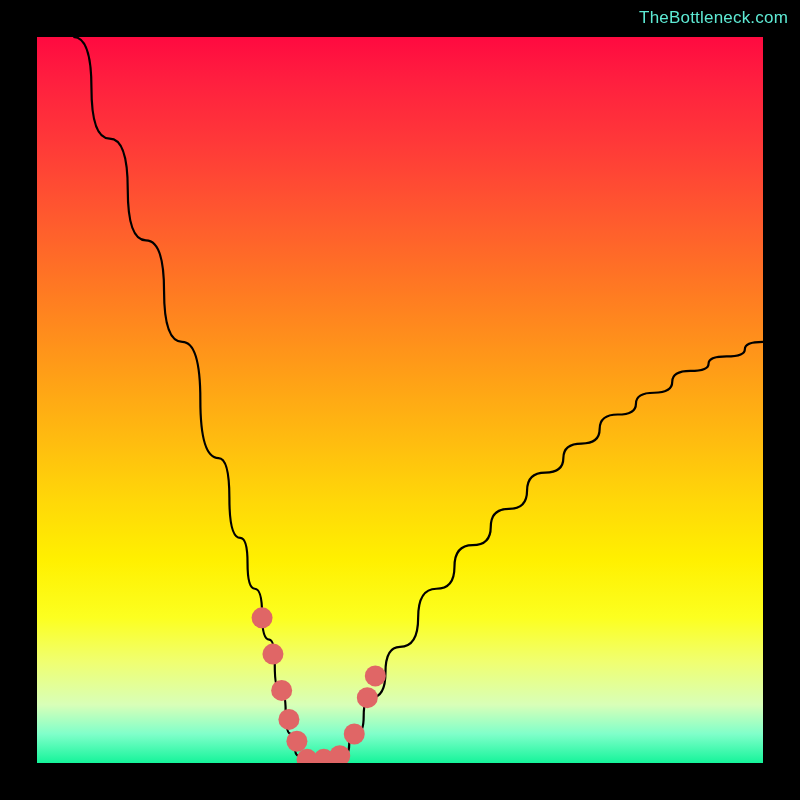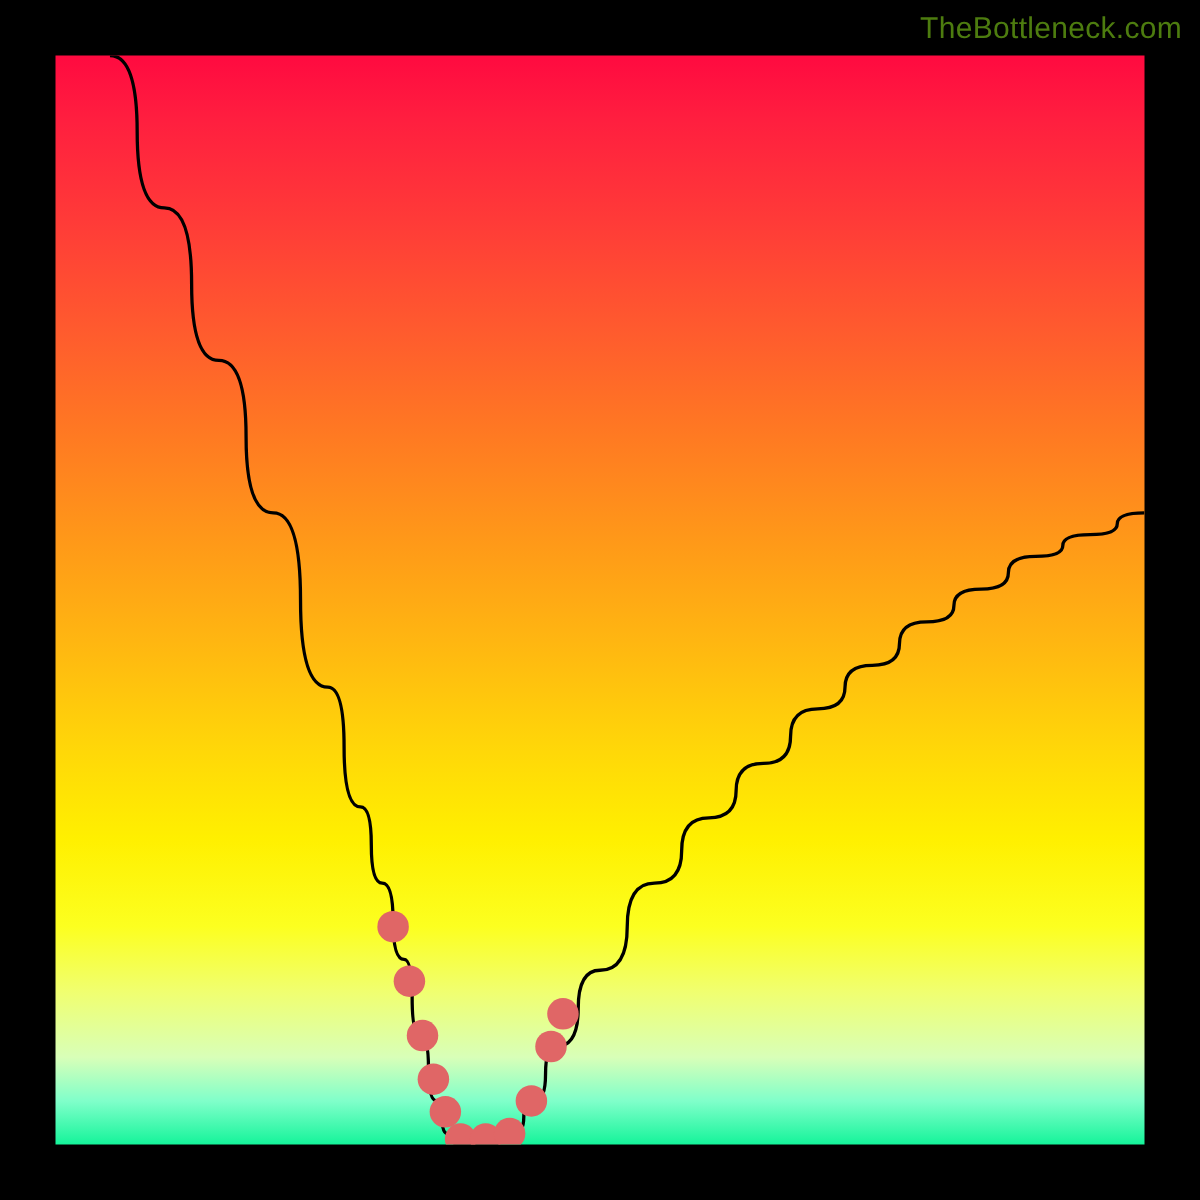--- a/index.html
+++ b/index.html
@@ -36,22 +36,22 @@
       #f0ff70 86%,
       #d8ffb8 92%,
       #80ffca 96%,
       #15f49a 100%
     );
   }
   .watermark {
     position: absolute;
     top: 8px;
     right: 12px;
-    color: #4d7c0f;
-    font-size: 20px;
+    color: #5eead4;
+    font-size: 17px;
     font-weight: 500;
     letter-spacing: 0.2px;
   }
   svg {
     position: absolute;
     left: 0;
     top: 0;
   }
 </style>
 </head>

